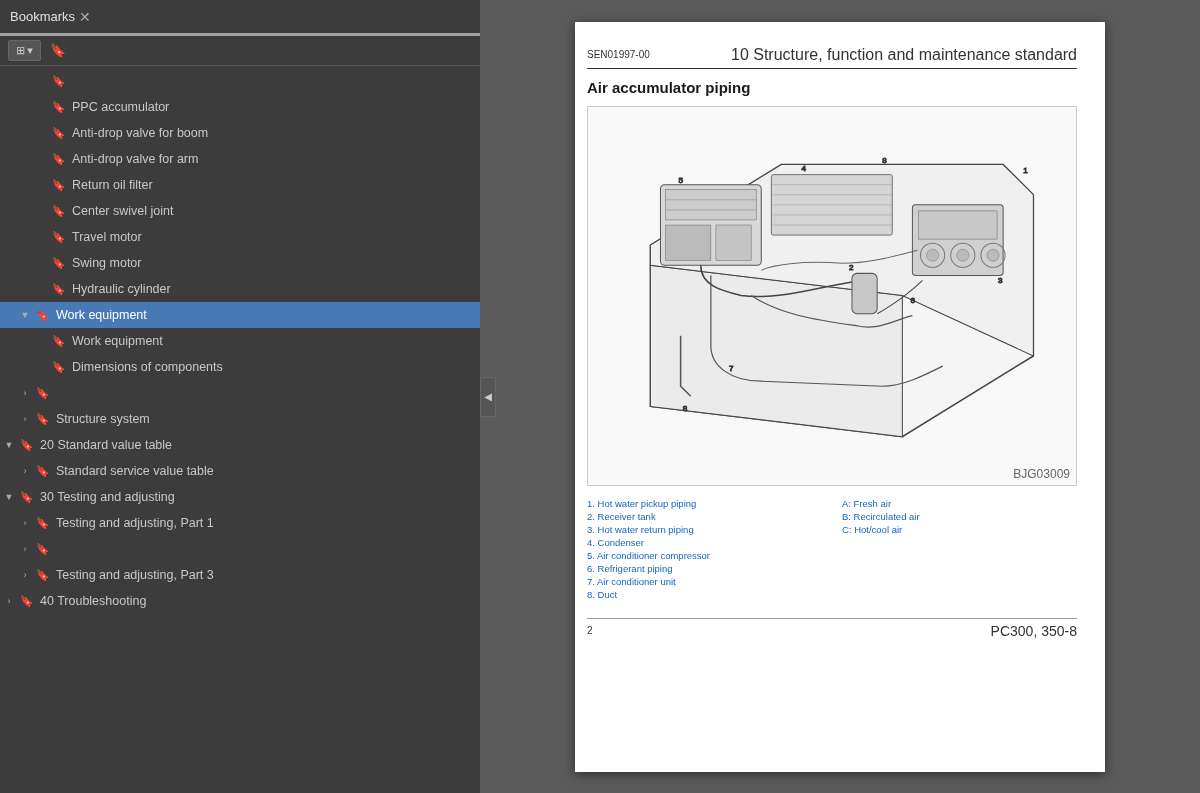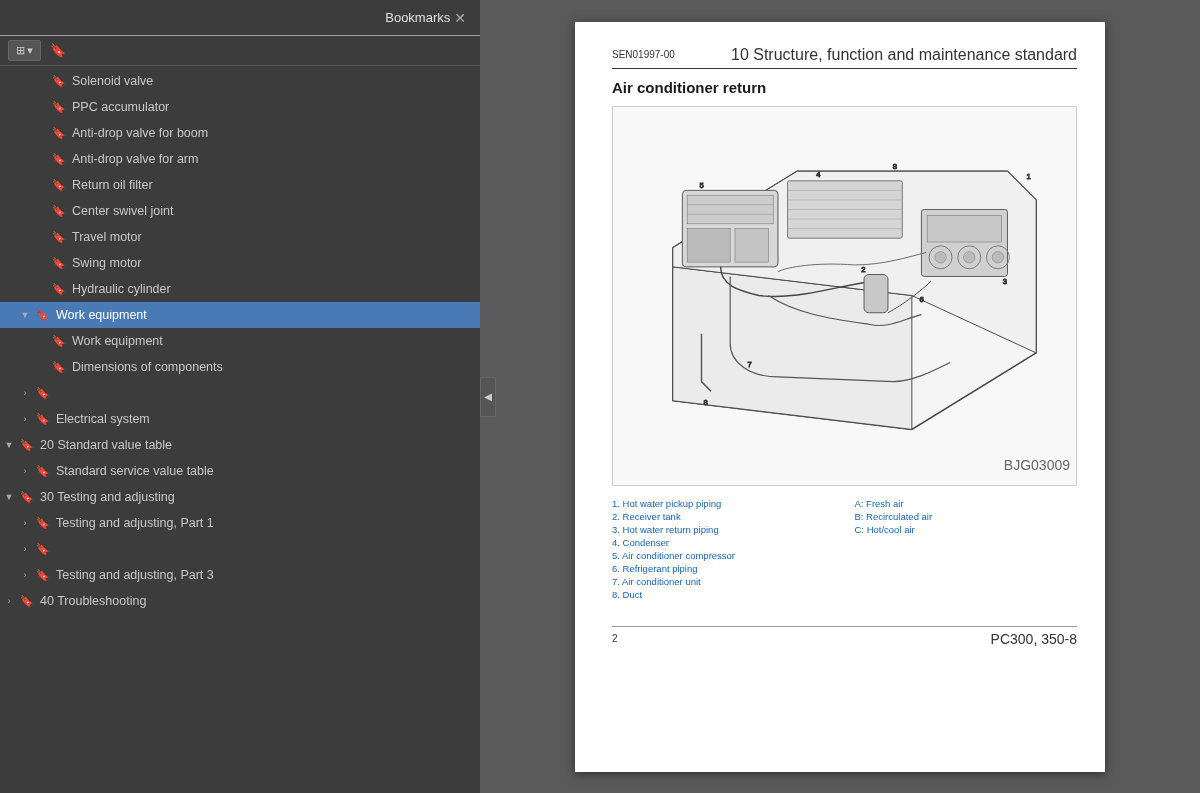--- a/index.html
+++ b/index.html
@@ -19,24 +19,24 @@
       background: #3c3c3c;
       display: flex;
       flex-direction: column;
       flex-shrink: 0;
       position: relative;
     }
 
     .bookmarks-header {
       display: flex;
       align-items: center;
-      justify-content: flex-end;
+      justify-content: flex-start;
       padding: 6px 10px;
       background: #3c3c3c;
-      border-bottom: 1px solid #a3a3a3;
+      border-bottom: 3px solid #a3a3a3;
       min-height: 36px;
     }
 
     .bookmarks-title {
       color: #e0e0e0;
       font-size: 13px;
       font-weight: 500;
     }
 
     .header-close {
@@ -163,21 +163,21 @@
       display: flex;
       align-items: center;
       justify-content: center;
       font-size: 10px;
     }
 
     .document-page {
       width: 530px;
       height: 750px;
       background: #fff;
-      padding: 24px 28px 20px 37px;
+      padding: 24px 28px 20px 12px;
       overflow: hidden;
       box-shadow: 0 2px 10px rgba(0,0,0,0.5);
     }
 
     .doc-header-line {
       display: flex;
       justify-content: space-between;
       align-items: center;
       margin-bottom: 10px;
       padding-bottom: 4px;
@@ -213,33 +213,33 @@
       position: relative;
     }
 
     .diagram-svg {
       width: 95%;
       height: 95%;
     }
 
     .diagram-ref {
       position: absolute;
-      bottom: 12px;
+      bottom: 4px;
       right: 6px;
-      font-size: 14px;
+      font-size: 12px;
       color: #666;
     }
 
     .doc-caption-grid {
       display: grid;
       grid-template-columns: 1fr 1fr;
       gap: 14px 20px;
       font-size: 9.5px;
       color: #1a1a1a;
-      margin-bottom: 26px;
+      margin-bottom: 18px;
     }
 
     .caption-col {
       display: flex;
       flex-direction: column;
       gap: 2px;
     }
 
     .caption-item {
       color: #1565c0;
@@ -286,21 +286,20 @@
     <button class="toolbar-btn-icon">
       <span>🔖</span>
     </button>
   </div>
 
   <div class="bookmark-list">
 
     <div class="bm-item indent-2">
       <span class="collapse-btn"></span>
       <span class="bm-icon">🔖</span>
-      <span class="bm-label">Solenoid valve</span>
     </div>
 
     <div class="bm-item indent-2">
       <span class="collapse-btn"></span>
       <span class="bm-icon">🔖</span>
       <span class="bm-label">PPC accumulator</span>
     </div>
 
     <div class="bm-item indent-2">
       <span class="collapse-btn"></span>
@@ -363,21 +362,21 @@
     </div>
 
     <div class="bm-item indent-1">
       <span class="collapse-btn">›</span>
       <span class="bm-icon">🔖</span>
     </div>
 
     <div class="bm-item indent-1">
       <span class="collapse-btn">›</span>
       <span class="bm-icon">🔖</span>
-      <span class="bm-label">Electrical system</span>
+      <span class="bm-label">Structure system</span>
     </div>
 
     <div class="bm-item indent-0">
       <span class="collapse-btn">▼</span>
       <span class="bm-icon">🔖</span>
       <span class="bm-label">20 Standard value table</span>
     </div>
 
     <div class="bm-item indent-1">
       <span class="collapse-btn">›</span>
@@ -421,21 +420,21 @@
 
   <div class="page-collapse-btn">◀</div>
 
   <div class="document-page">
 
     <div class="doc-header-line">
       <span class="doc-doc-id">SEN01997-00</span>
       <span class="doc-section-title">10 Structure, function and maintenance standard</span>
     </div>
 
-    <div class="doc-main-title">Air conditioner return</div>
+    <div class="doc-main-title">Air accumulator piping</div>
 
     <div class="doc-diagram">
       <svg class="diagram-svg" viewBox="0 0 460 340">
 
         <g stroke="#333" stroke-width="1" fill="none">
 
           <path d="M50,280 L50,120 L180,40 L400,40 L430,70 L430,230 L300,310 L50,280 Z" stroke="#444" stroke-width="1.5" fill="#f5f5f5"></path>
 
           <path d="M50,280 L300,310 L300,170 L50,140 Z" fill="#ebebeb" stroke="#444" stroke-width="1"></path>
 

